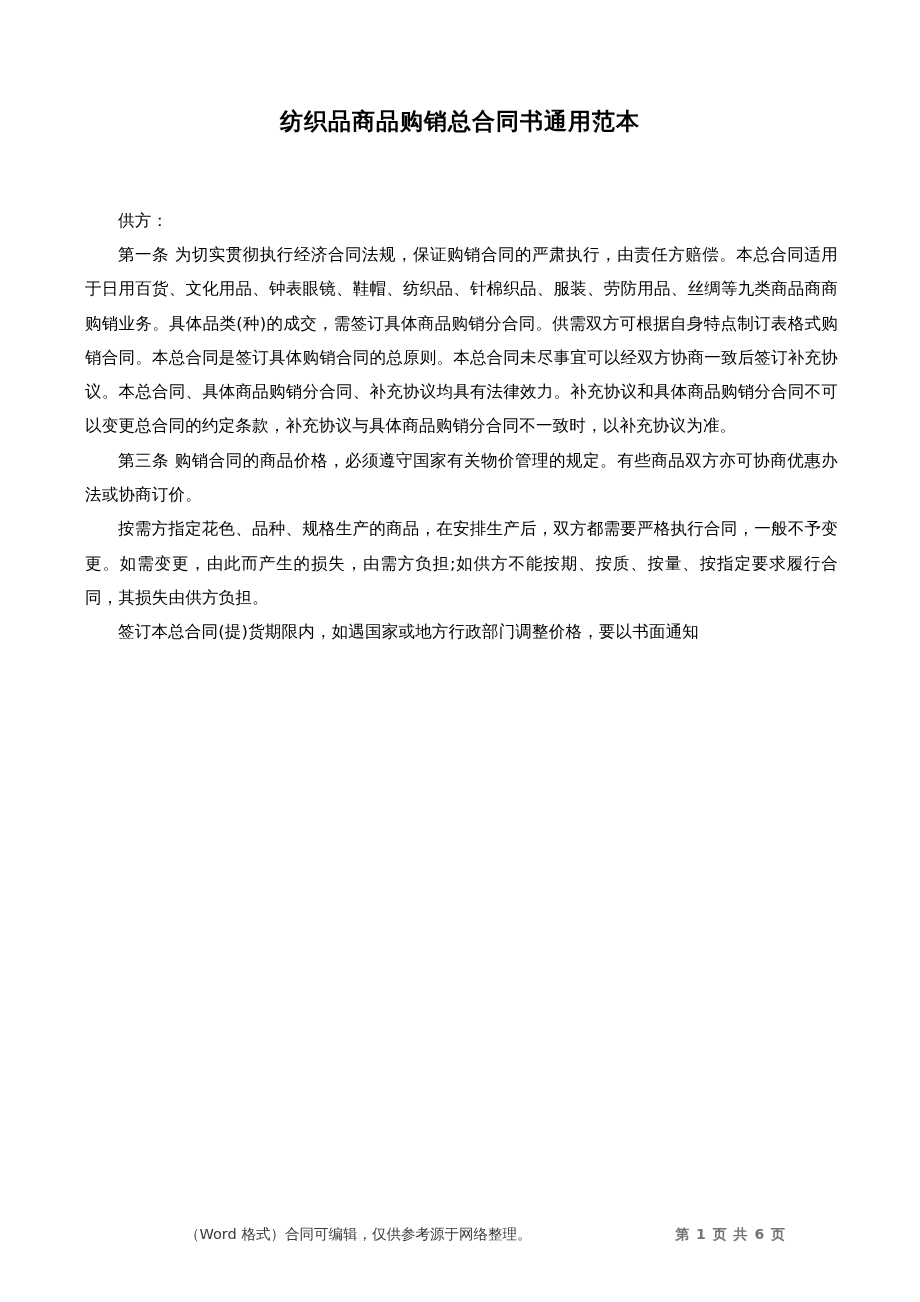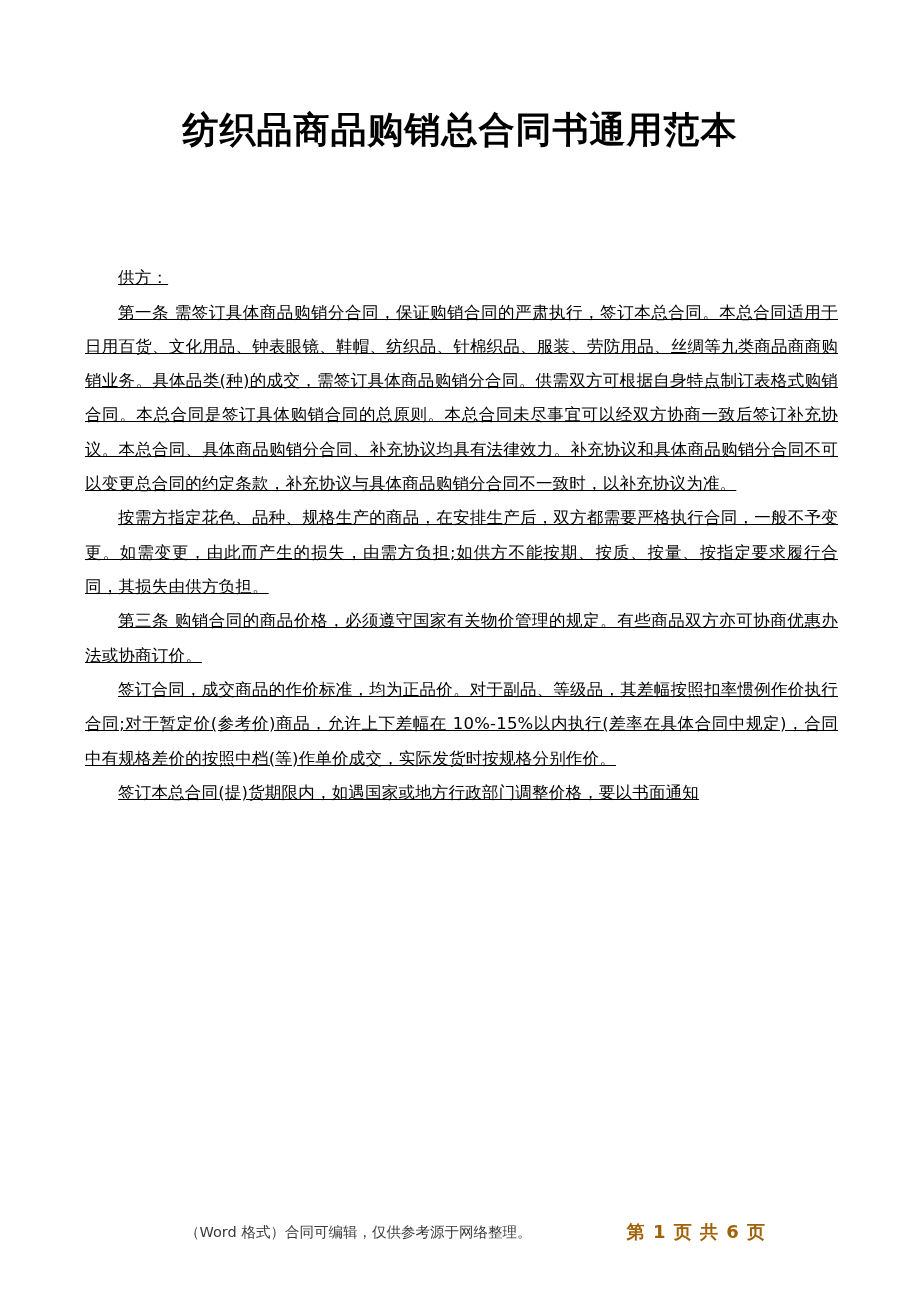--- a/index.html
+++ b/index.html
@@ -14,83 +14,81 @@
   .page {
     position: relative;
     width: 920px;
     height: 1302px;
     background: #ffffff;
     box-sizing: border-box;
     overflow: hidden;
   }
   .doc-title {
     text-align: center;
-    font-size: 36px;
+    font-size: 23px;
     font-weight: bold;
     letter-spacing: 1px;
     margin: 0;
     padding-top: 108px;
     line-height: 1.2;
   }
   .body-area {
-    margin-top: 110px;
+    margin-top: 68px;
     padding-left: 85px;
     padding-right: 82px;
-    text-decoration: underline;
   }
   .para {
     font-size: 16.5px;
     line-height: 2.08;
     text-align: justify;
     text-justify: inter-ideograph;
     margin: 0;
     letter-spacing: 0.2px;
   }
   .para.indent {
     text-indent: 2em;
   }
   .footer {
     position: absolute;
     left: 0;
     right: 0;
     bottom: 58px;
     padding-left: 85px;
-    padding-right: 82px;
+    padding-right: 62px;
     box-sizing: border-box;
     display: flex;
     align-items: center;
   }
   .footer-note {
     font-size: 14.5px;
     color: #3a3a3a;
     flex: 0 0 auto;
     margin-left: 100px;
   }
   .footer-pages {
-    font-size: 18px;
+    font-size: 14px;
     font-weight: bold;
-    color: #a16207;
+    color: #737373;
     margin-left: auto;
     margin-right: 72px;
     letter-spacing: 1px;
   }
 </style>
 </head>
 <body>
 
 <div class="page">
 
   <h1 class="doc-title">纺织品商品购销总合同书通用范本</h1>
 
   <div class="body-area">
     <p class="para indent">供方：</p>
-    <p class="para indent">第一条  需签订具体商品购销分合同，保证购销合同的严肃执行，签订本总合同。本总合同适用于日用百货、文化用品、钟表眼镜、鞋帽、纺织品、针棉织品、服装、劳防用品、丝绸等九类商品商商购销业务。具体品类(种)的成交，需签订具体商品购销分合同。供需双方可根据自身特点制订表格式购销合同。本总合同是签订具体购销合同的总原则。本总合同未尽事宜可以经双方协商一致后签订补充协议。本总合同、具体商品购销分合同、补充协议均具有法律效力。补充协议和具体商品购销分合同不可以变更总合同的约定条款，补充协议与具体商品购销分合同不一致时，以补充协议为准。</p>
+    <p class="para indent">第一条  为切实贯彻执行经济合同法规，保证购销合同的严肃执行，由责任方赔偿。本总合同适用于日用百货、文化用品、钟表眼镜、鞋帽、纺织品、针棉织品、服装、劳防用品、丝绸等九类商品商商购销业务。具体品类(种)的成交，需签订具体商品购销分合同。供需双方可根据自身特点制订表格式购销合同。本总合同是签订具体购销合同的总原则。本总合同未尽事宜可以经双方协商一致后签订补充协议。本总合同、具体商品购销分合同、补充协议均具有法律效力。补充协议和具体商品购销分合同不可以变更总合同的约定条款，补充协议与具体商品购销分合同不一致时，以补充协议为准。</p>
+    <p class="para indent">第三条  购销合同的商品价格，必须遵守国家有关物价管理的规定。有些商品双方亦可协商优惠办法或协商订价。</p>
     <p class="para indent">按需方指定花色、品种、规格生产的商品，在安排生产后，双方都需要严格执行合同，一般不予变更。如需变更，由此而产生的损失，由需方负担;如供方不能按期、按质、按量、按指定要求履行合同，其损失由供方负担。</p>
-    <p class="para indent">第三条  购销合同的商品价格，必须遵守国家有关物价管理的规定。有些商品双方亦可协商优惠办法或协商订价。</p>
-    <p class="para indent">签订合同，成交商品的作价标准，均为正品价。对于副品、等级品，其差幅按照扣率惯例作价执行合同;对于暂定价(参考价)商品，允许上下差幅在 10%-15%以内执行(差率在具体合同中规定)，合同中有规格差价的按照中档(等)作单价成交，实际发货时按规格分别作价。</p>
     <p class="para indent">签订本总合同(提)货期限内，如遇国家或地方行政部门调整价格，要以书面通知</p>
   </div>
 
   <div class="footer">
     <span class="footer-note">（Word 格式）合同可编辑，仅供参考源于网络整理。</span>
     <span class="footer-pages">第 1 页  共 6 页</span>
   </div>
 
 </div>
 

